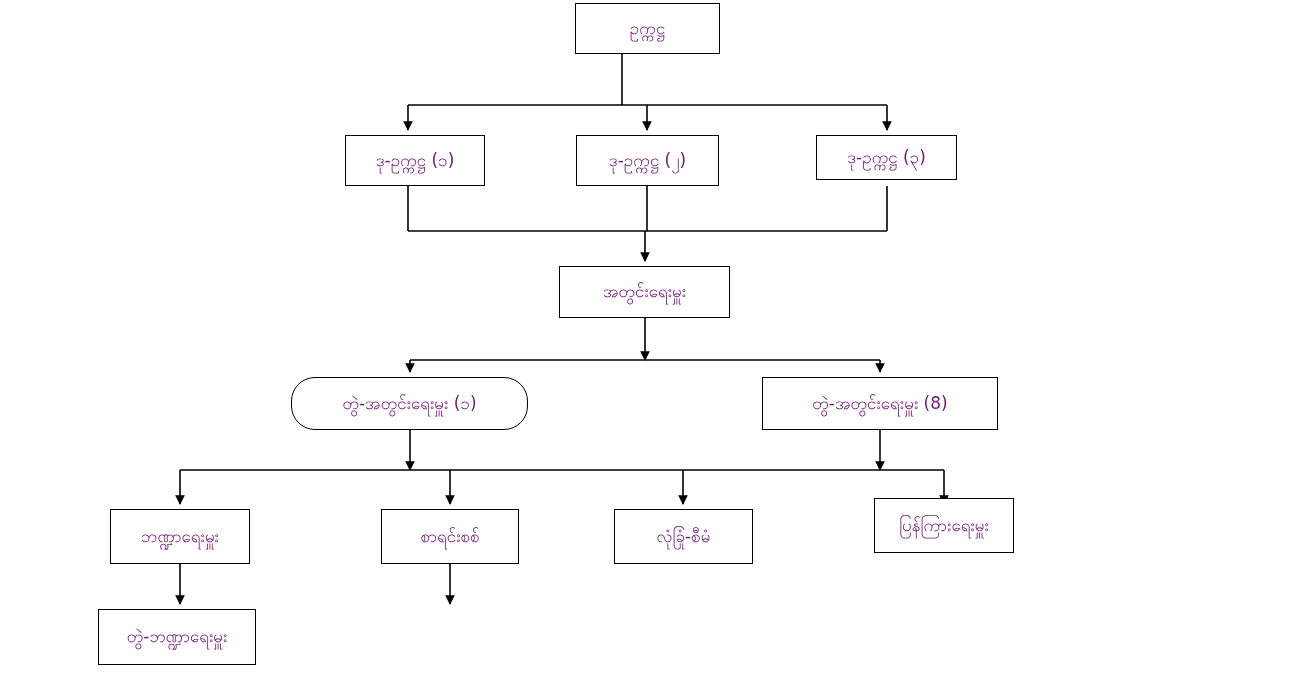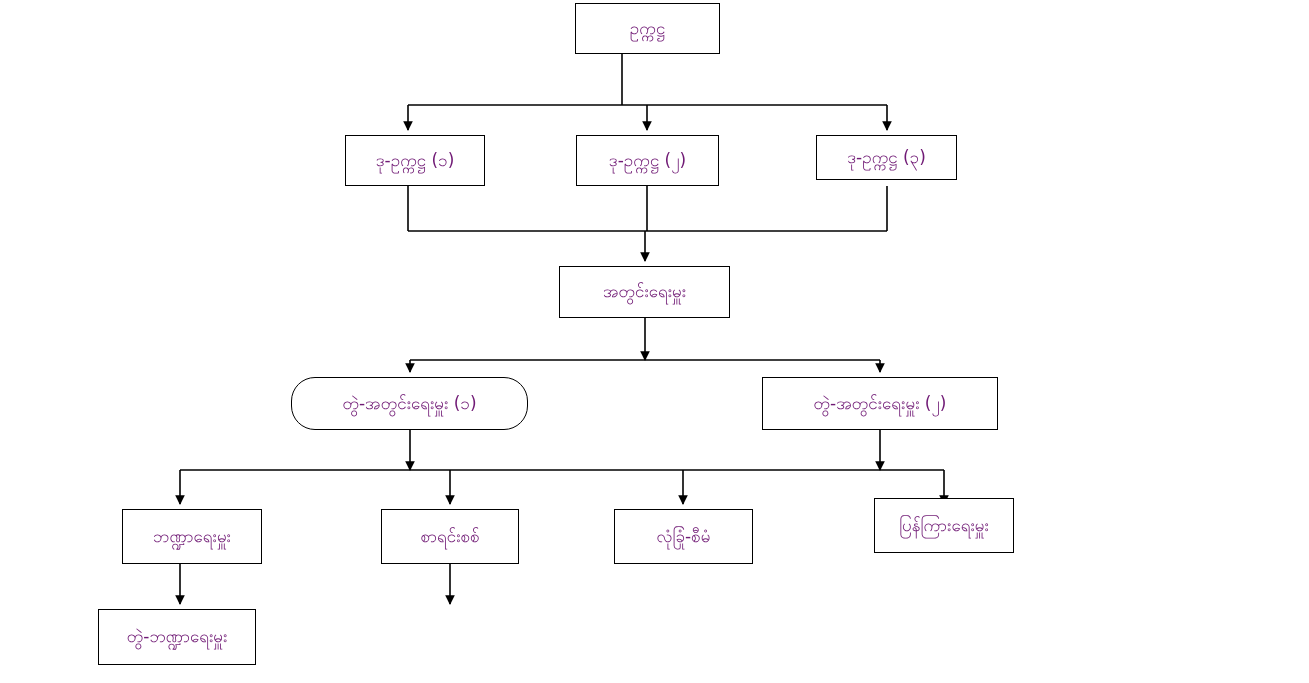--- a/index.html
+++ b/index.html
@@ -105,24 +105,24 @@
 
   <div class="node-box" style="left:559px; top:266px; width:171px; height:52px;">
     <span class="node-label">အတွင်းရေးမှူး</span>
   </div>
 
   <div class="node-box" style="left:291px; top:377px; width:237px; height:53px;border-radius:24px;">
     <span class="node-label">တွဲ-အတွင်းရေးမှူး (၁)</span>
   </div>
 
   <div class="node-box" style="left:762px; top:377px; width:236px; height:53px;">
-    <span class="node-label">တွဲ-အတွင်းရေးမှူး (၂)</span>
+    <span class="node-label">တွဲ-အတွင်းရေးမှူး (8)</span>
   </div>
 
-  <div class="node-box" style="left:122px; top:509px; width:140px; height:55px;">
+  <div class="node-box" style="left:110px; top:509px; width:140px; height:55px;">
     <span class="node-label">ဘဏ္ဍာရေးမှူး</span>
   </div>
 
   <div class="node-box" style="left:381px; top:509px; width:138px; height:55px;">
     <span class="node-label">စာရင်းစစ်</span>
   </div>
 
   <div class="node-box" style="left:614px; top:509px; width:139px; height:55px;">
     <span class="node-label">လုံခြုံ-စီမံ</span>
   </div>

